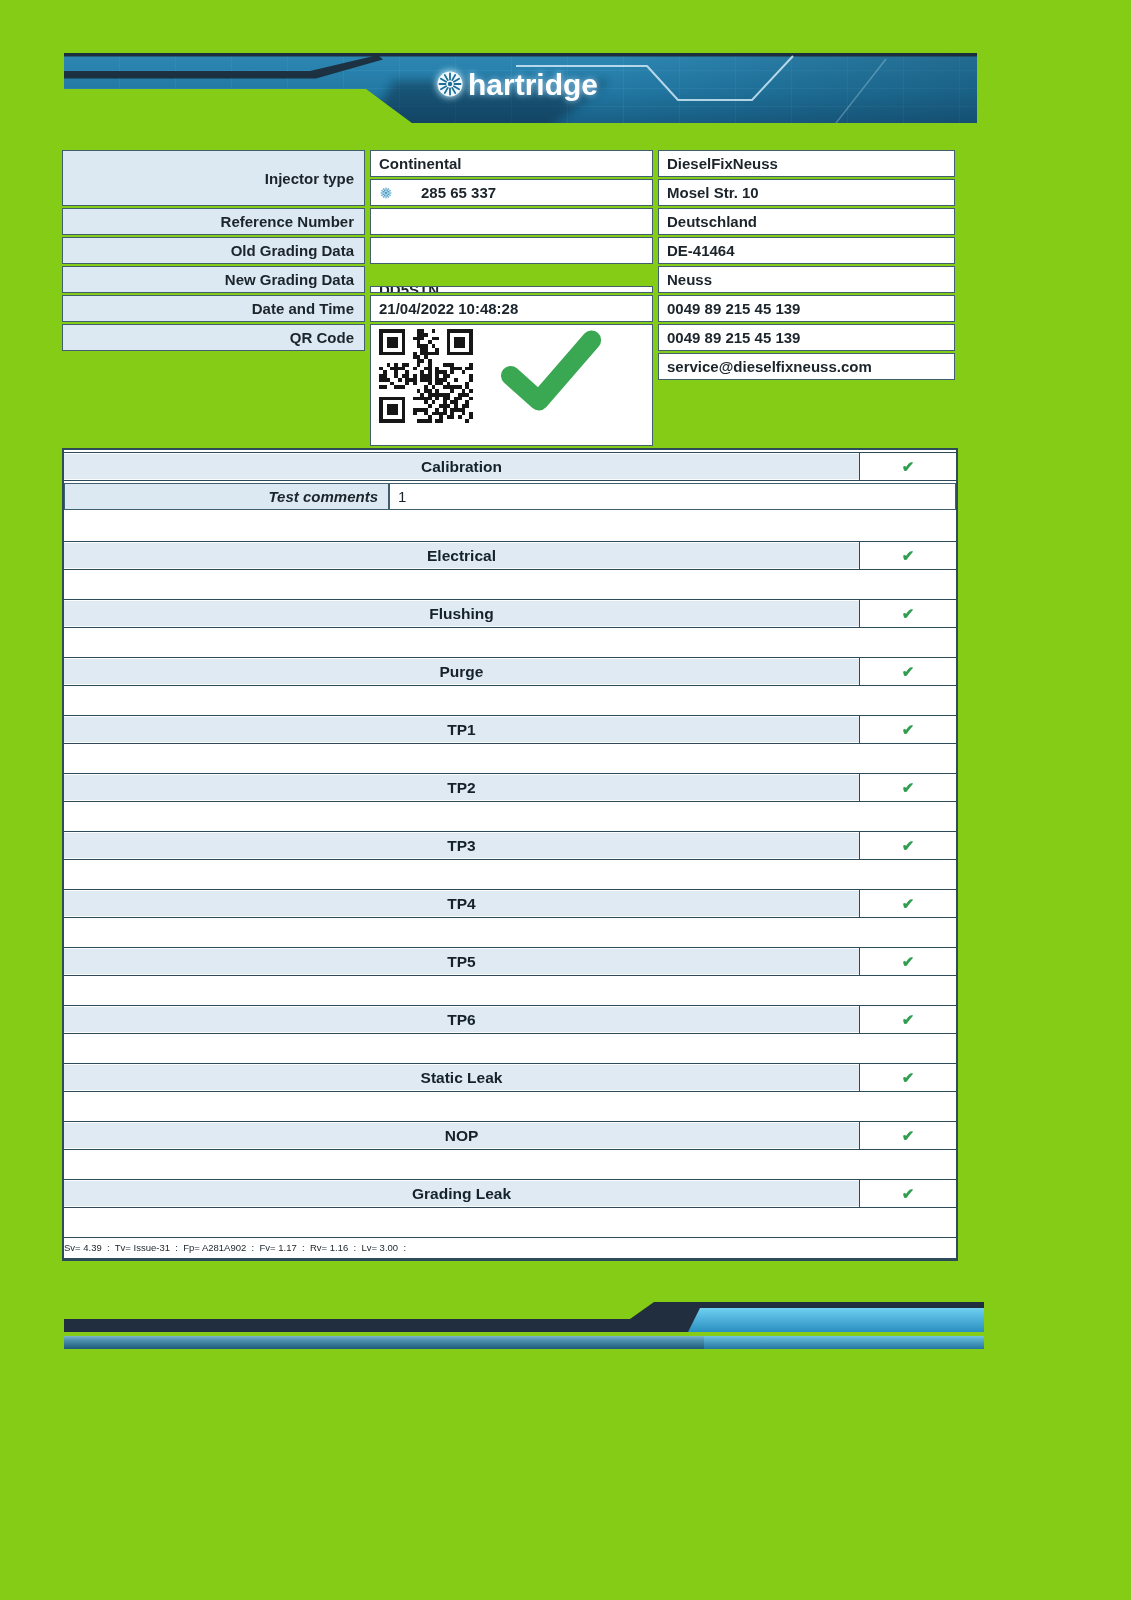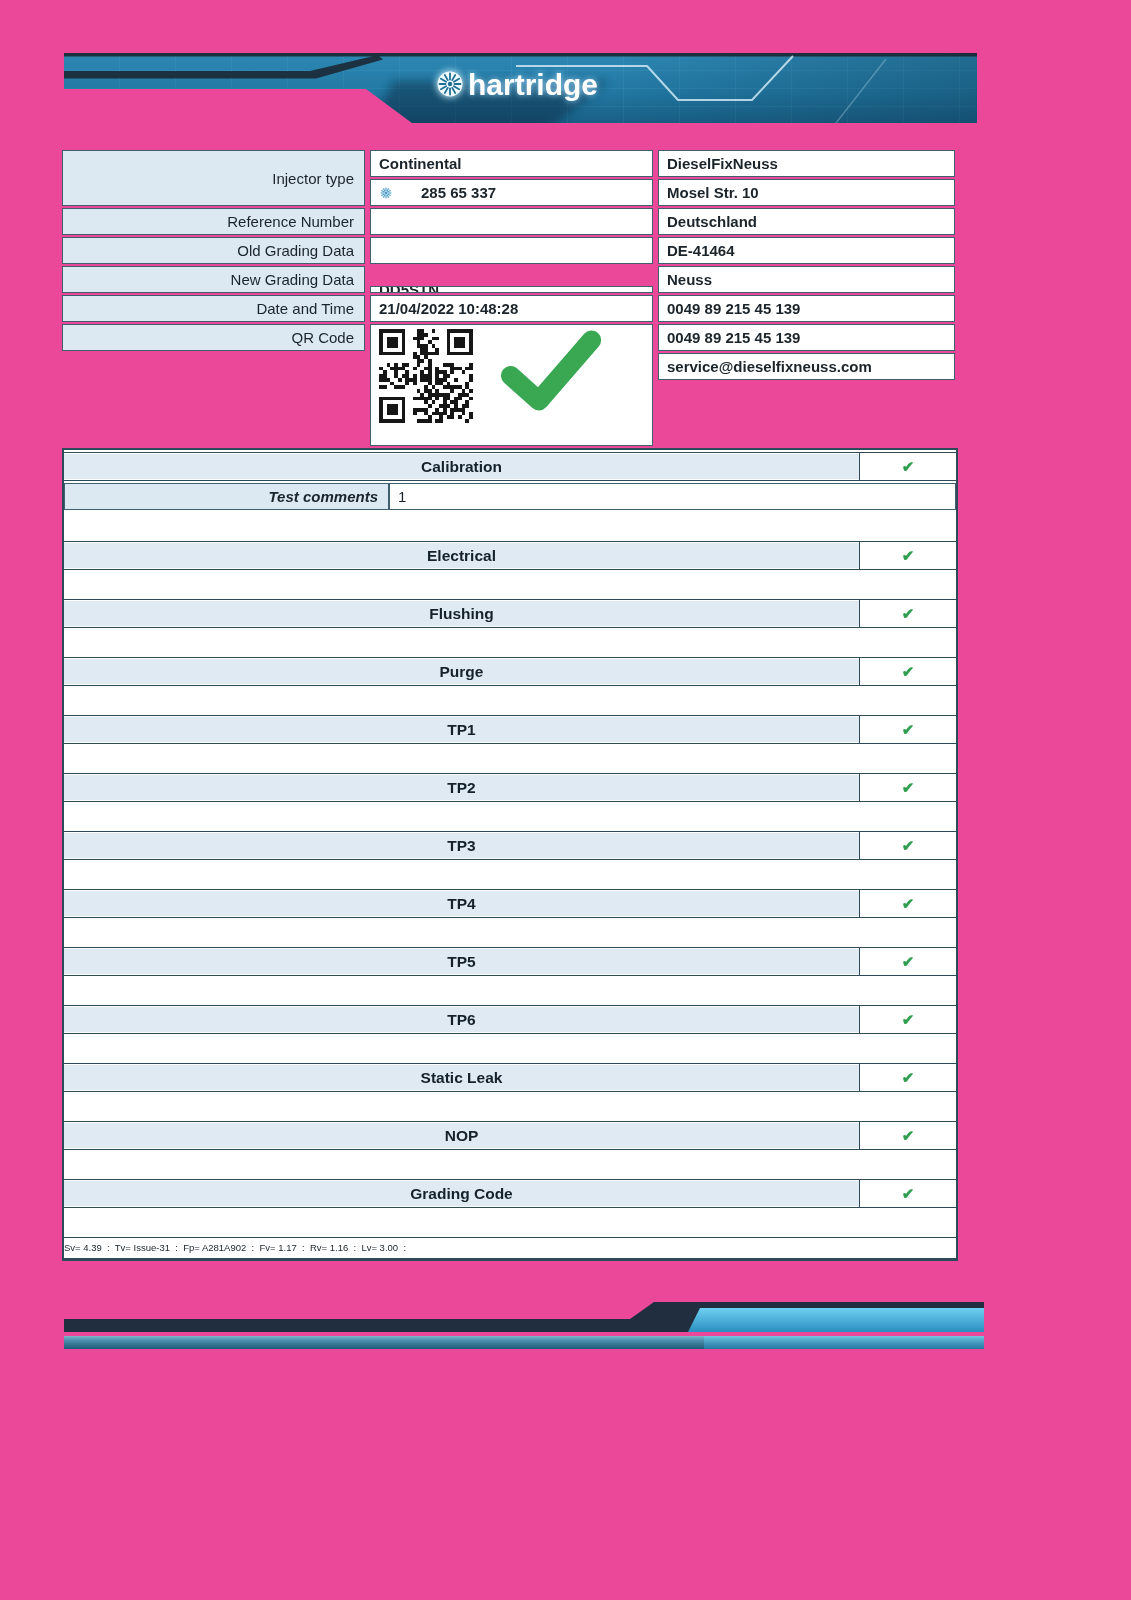--- a/index.html
+++ b/index.html
@@ -1,31 +1,31 @@
 <!DOCTYPE html>
 <html><head>
 <meta charset="utf-8">
 <style>
   html,body{margin:0;padding:0;background:#ffffff;}
-  .page{position:relative;width:1131px;height:1600px;background:#ec4899;overflow:hidden;
+  .page{position:relative;width:1131px;height:1600px;background:#84cc16;overflow:hidden;
         font-family:"Liberation Sans",sans-serif;color:#1b242b;}
 
   
   .header-banner{position:absolute;left:64px;top:53px;}
   .logo-glow{fill:#9fdcff;font-family:"Liberation Sans",sans-serif;font-weight:bold;font-size:30px;}
   .logo-text{fill:#ffffff;font-family:"Liberation Sans",sans-serif;font-weight:bold;font-size:30px;}
 
   
   .info-table{position:absolute;left:62px;top:150px;width:893px;display:grid;
               grid-template-columns:303px 283px 297px;
               grid-template-rows:repeat(8,27px) 64px;gap:2px 5px;}
   .cell{border:1px solid #41606f;box-sizing:border-box;font-size:15px;color:#1b242b;
         display:flex;align-items:center;overflow:hidden;font-weight:bold;}
   .label-cell{background:#dce8f2;justify-content:flex-end;padding-right:10px;
-              font-weight:normal;text-align:left;}
+              font-weight:bold;text-align:left;}
   .value-cell{background:#ffffff;padding-left:8px;}
   .bold{font-weight:bold;margin-top:20px;}
   .part-cell{gap:28px;}
   .qr-cell{align-items:flex-start;padding:4px 0 0 8px;gap:26px;}
 
   
   .results{position:absolute;left:62px;top:448px;width:896px;box-sizing:border-box;
            border:2px solid #2d4b59;border-bottom-width:3px;background:#ffffff;padding-top:2px;}
   .section-row{height:29px;box-sizing:border-box;border-top:1px solid #2d4b59;
                border-bottom:1px solid #2d4b59;display:flex;background:#dfeaf3;
@@ -448,21 +448,21 @@
     </div>
       <div class="spacer"></div>
       <div class="section-row">
       <div class="section-title">NOP</div>
       <div class="section-check">
         <span class="check-glyph">✔</span>
       </div>
     </div>
       <div class="spacer"></div>
       <div class="section-row">
-      <div class="section-title">Grading Code</div>
+      <div class="section-title">Grading Leak</div>
       <div class="section-check">
         <span class="check-glyph">✔</span>
       </div>
     </div>
       <div class="spacer"></div>
       <div class="version-row" id="version-row">Sv= 4.39  :  Tv= Issue-31  :  Fp= A281A902  :  Fv= 1.17  :  Rv= 1.16  :  Lv= 3.00  :</div>
   </div>
 
   <svg class="footer-banner" width="921" height="54" viewBox="0 0 921 54">
     <defs>

